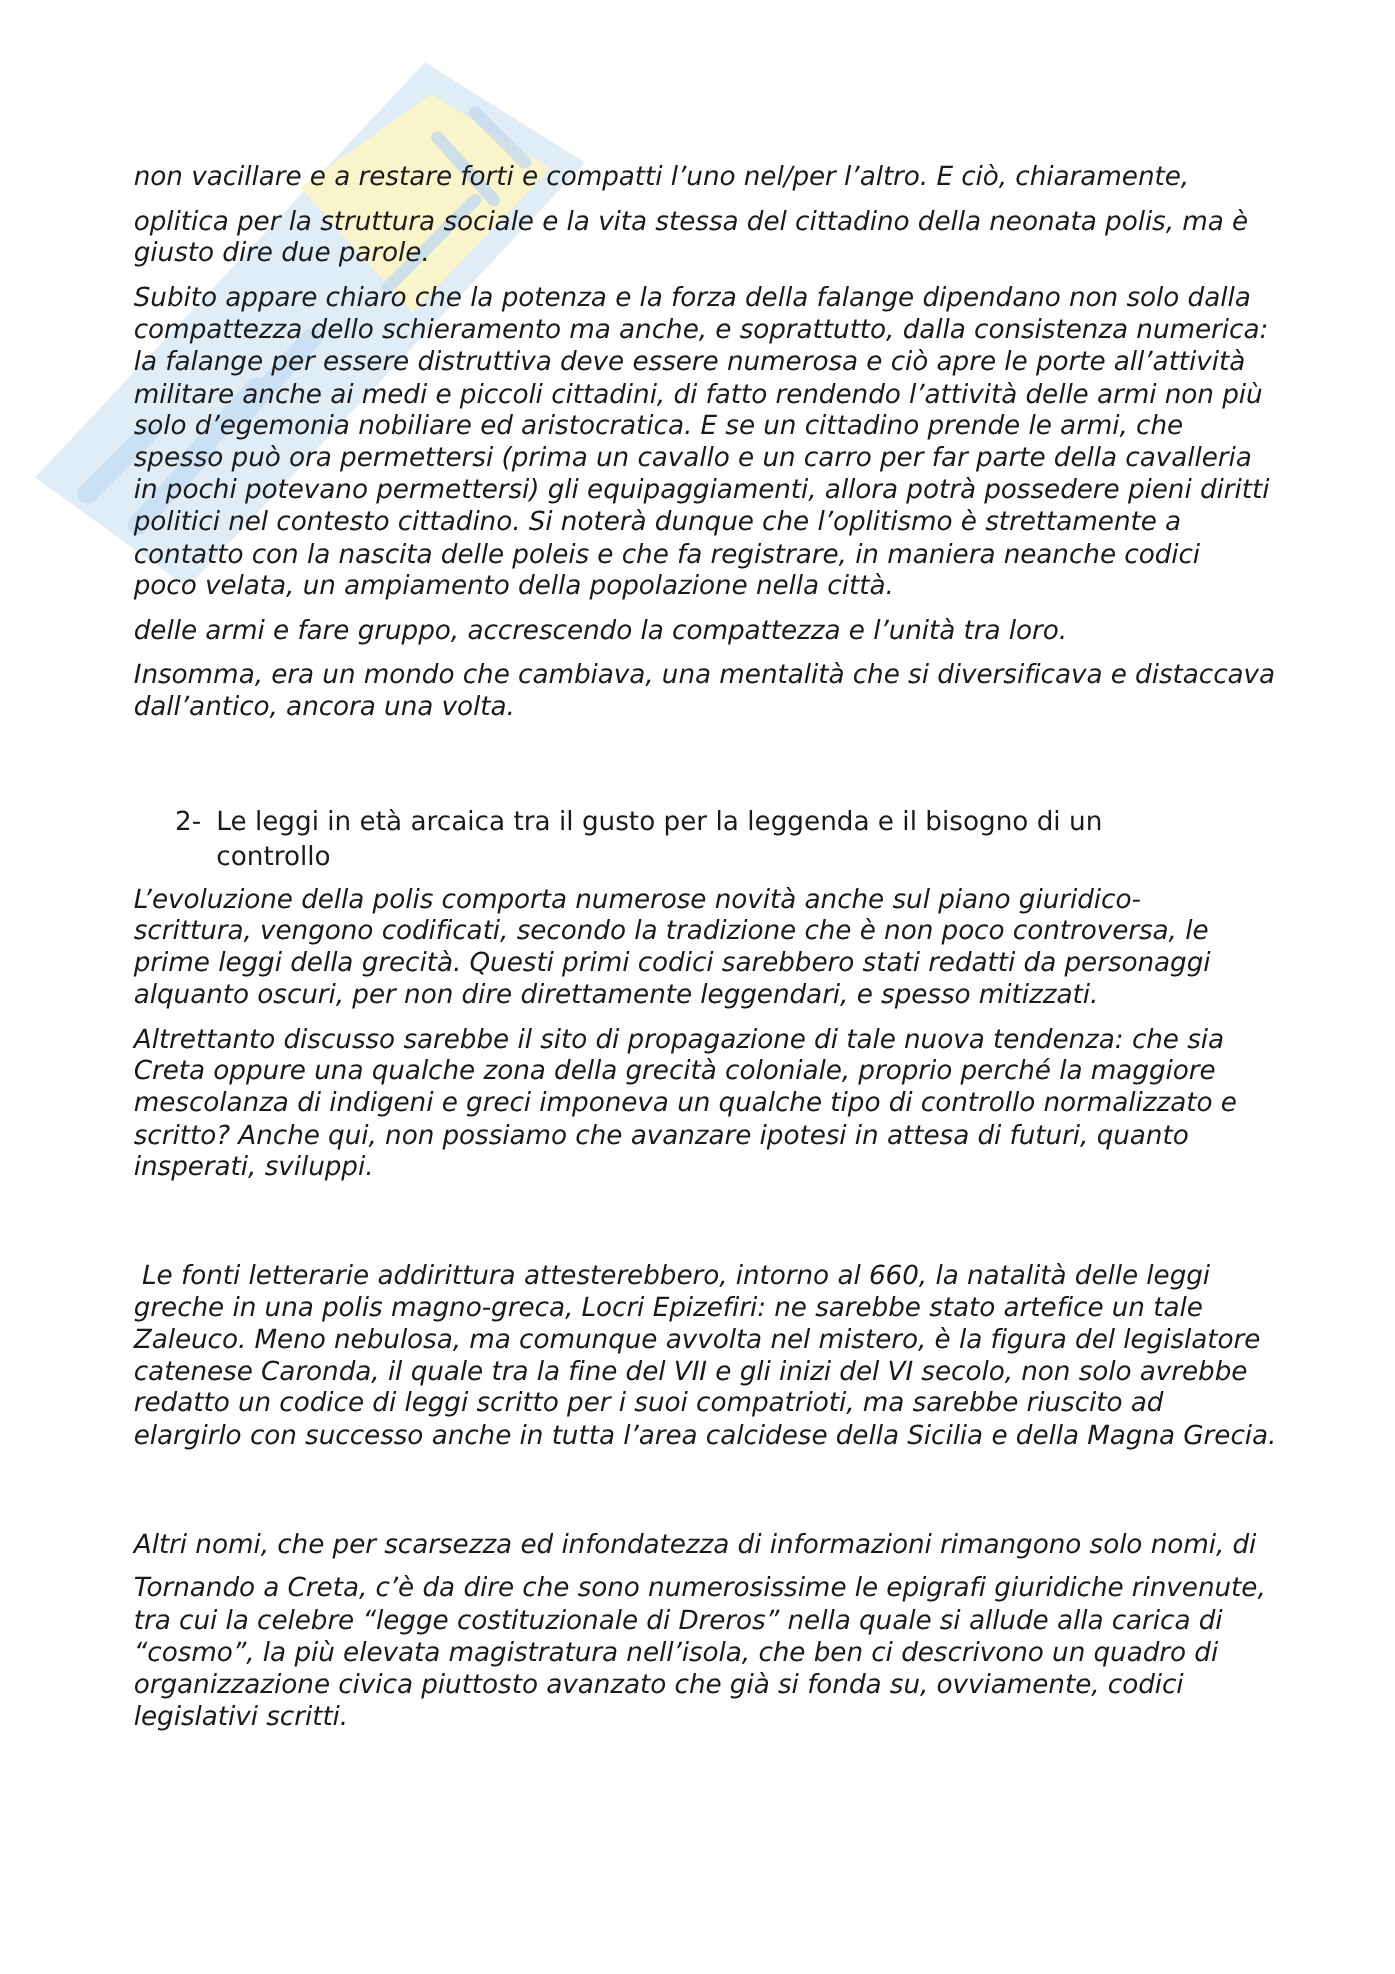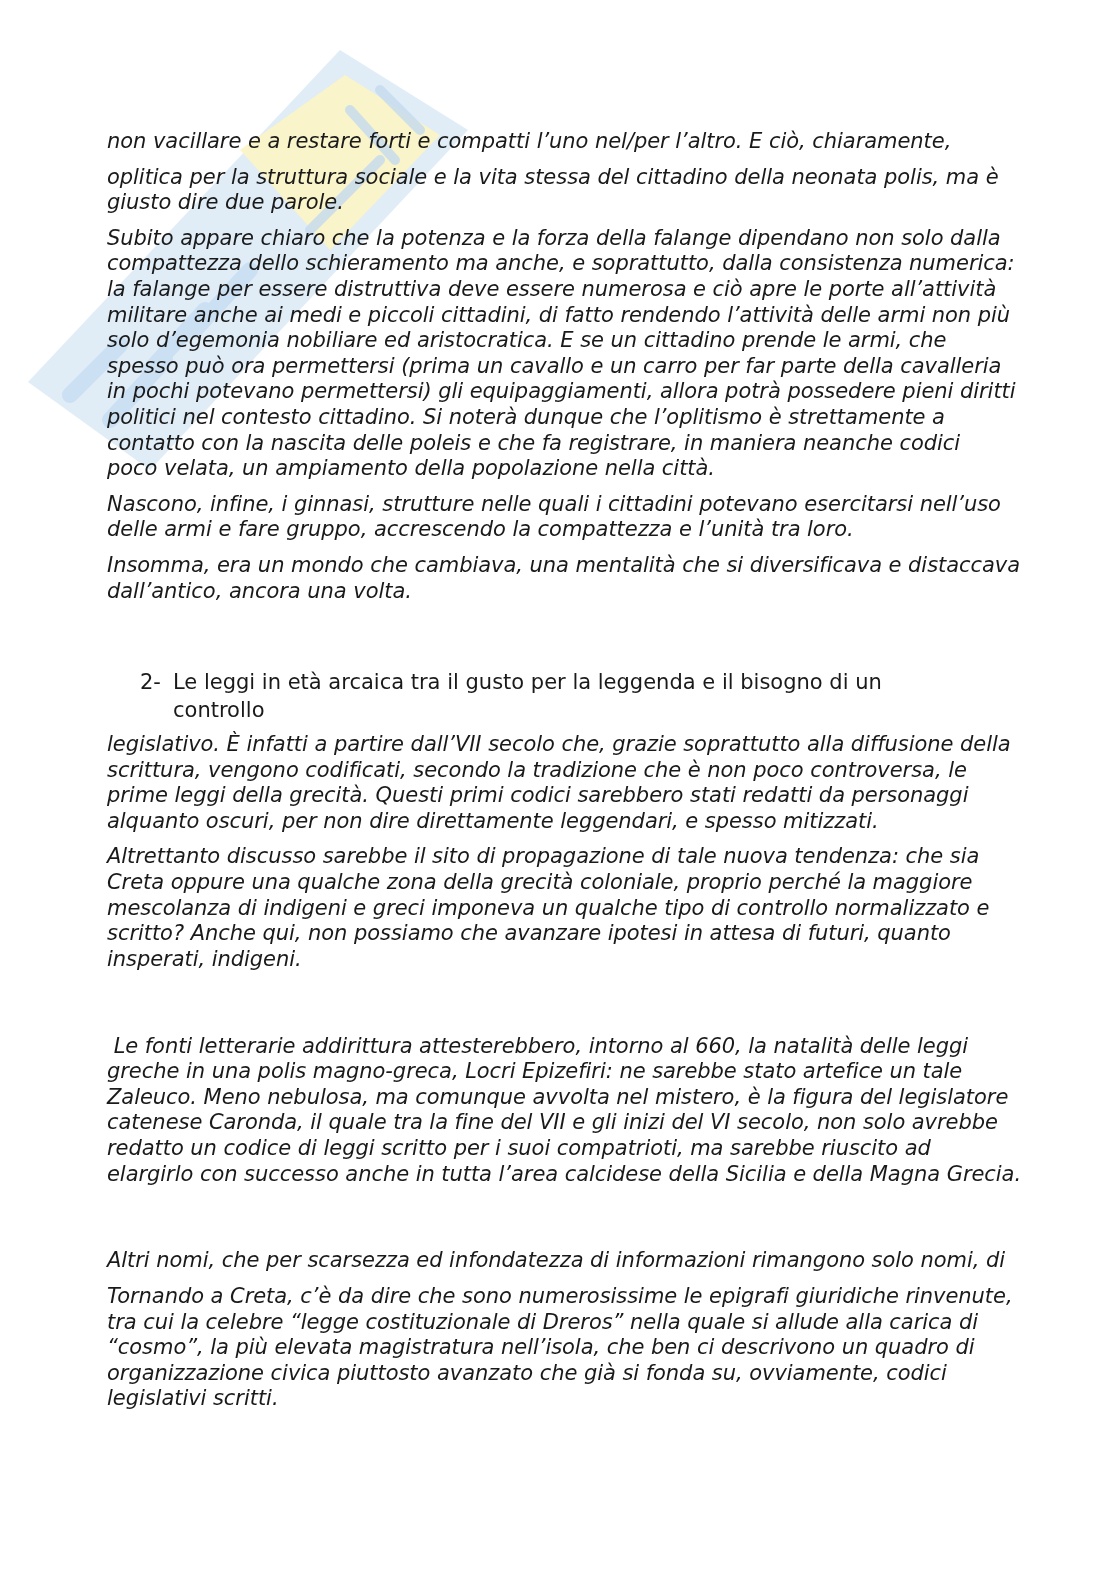--- a/index.html
+++ b/index.html
@@ -95,50 +95,49 @@
     <span class="line">militare anche ai medi e piccoli cittadini, di fatto rendendo l’attività delle armi non più</span>
     <span class="line">solo d’egemonia nobiliare ed aristocratica. E se un cittadino prende le armi, che</span>
     <span class="line">spesso può ora permettersi (prima un cavallo e un carro per far parte della cavalleria</span>
     <span class="line">in pochi potevano permettersi) gli equipaggiamenti, allora potrà possedere pieni diritti</span>
     <span class="line">politici nel contesto cittadino. Si noterà dunque che l’oplitismo è strettamente a</span>
     <span class="line">contatto con la nascita delle poleis e che fa registrare, in maniera neanche codici</span>
     <span class="line">poco velata, un ampiamento della popolazione nella città.</span>
   </p>
 
   <p class="para">
-    <span class="line">Nascono, infine, i ginnasi, strutture nelle quali i cittadini potevano esercitarsi nell’uso</span>
     <span class="line">delle armi e fare gruppo, accrescendo la compattezza e l’unità tra loro.</span>
   </p>
 
   <p class="para">
     <span class="line">Insomma, era un mondo che cambiava, una mentalità che si diversificava e distaccava</span>
     <span class="line">dall’antico, ancora una volta.</span>
   </p>
 
   <div class="spacer"></div>
 
   <h2 class="heading" style="font-weight:normal;">
     <span class="num">2-</span>
     <span class="line">Le leggi in età arcaica tra il gusto per la leggenda e il bisogno di un</span>
     <span class="line">controllo</span>
   </h2>
 
   <p class="para">
-    <span class="line">legislativo. È infatti a partire dall’VII secolo che, grazie soprattutto alla diffusione della</span>
+    <span class="line">L’evoluzione della polis comporta numerose novità anche sul piano giuridico-</span>
     <span class="line">scrittura, vengono codificati, secondo la tradizione che è non poco controversa, le</span>
     <span class="line">prime leggi della grecità. Questi primi codici sarebbero stati redatti da personaggi</span>
     <span class="line">alquanto oscuri, per non dire direttamente leggendari, e spesso mitizzati.</span>
   </p>
 
   <p class="para">
     <span class="line">Altrettanto discusso sarebbe il sito di propagazione di tale nuova tendenza: che sia</span>
     <span class="line">Creta oppure una qualche zona della grecità coloniale, proprio perché la maggiore</span>
     <span class="line">mescolanza di indigeni e greci imponeva un qualche tipo di controllo normalizzato e</span>
     <span class="line">scritto? Anche qui, non possiamo che avanzare ipotesi in attesa di futuri, quanto</span>
-    <span class="line">insperati, indigeni.</span>
+    <span class="line">insperati, sviluppi.</span>
   </p>
 
   <p class="para" style="white-space:pre;">
     <span class="line"> Le fonti letterarie addirittura attesterebbero, intorno al 660, la natalità delle leggi</span><span class="line">greche in una polis magno-greca, Locri Epizefiri: ne sarebbe stato artefice un tale</span><span class="line">Zaleuco. Meno nebulosa, ma comunque avvolta nel mistero, è la figura del legislatore</span><span class="line">catenese Caronda, il quale tra la fine del VII e gli inizi del VI secolo, non solo avrebbe</span><span class="line">redatto un codice di leggi scritto per i suoi compatrioti, ma sarebbe riuscito ad</span><span class="line">elargirlo con successo anche in tutta l’area calcidese della Sicilia e della Magna Grecia.</span>
   </p>
 
   <p class="para">
     <span class="line">Altri nomi, che per scarsezza ed infondatezza di informazioni rimangono solo nomi, di</span>
   </p>
 

